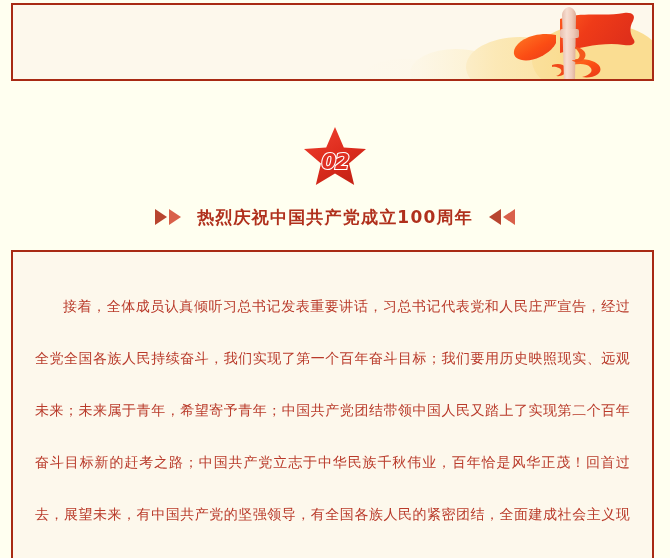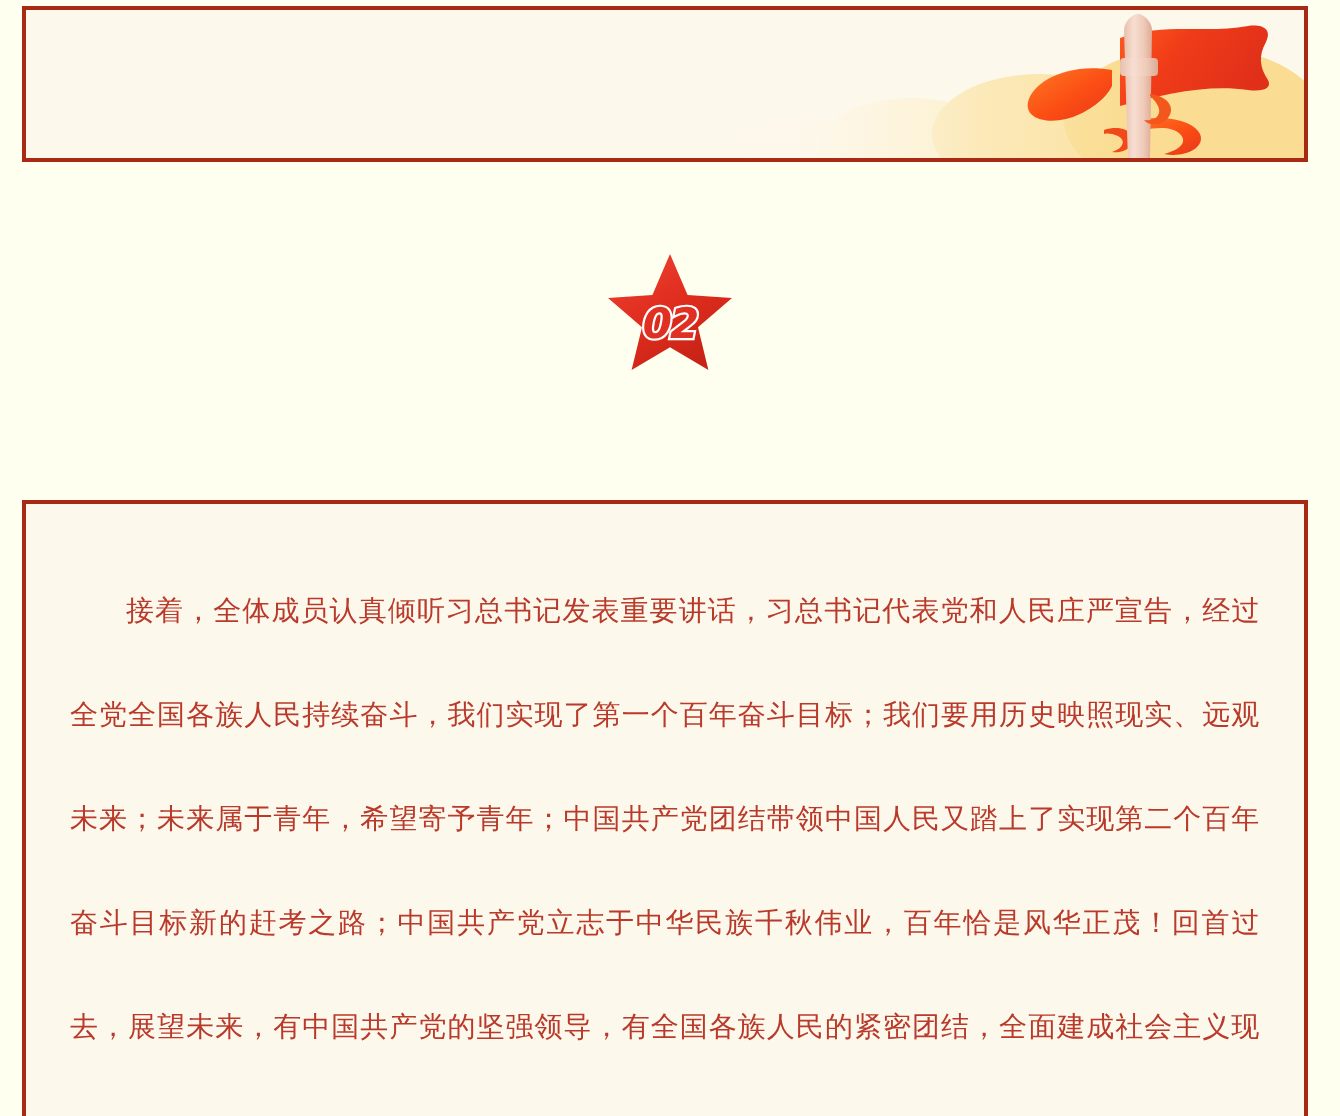--- a/index.html
+++ b/index.html
@@ -216,20 +216,35 @@
             <stop offset="55%" stop-color="#df2d1e"></stop>
             <stop offset="100%" stop-color="#c72316"></stop>
           </linearGradient>
         </defs>
         <polygon points="31,1 39.8,21.5 62,23 45,37.6 50.2,59 31,47.6 11.8,59 17,37.6 0,23 22.2,21.5" fill="url(#starGrad)"></polygon>
       </svg>
       <div class="star-num">02</div>
     </div>
   </div>
 
+  <div class="section-title">
+    <span class="arrows">
+      <svg viewBox="0 0 30 18" width="30" height="18" aria-hidden="true">
+        <polygon points="1,1 13,9 1,17" fill="#b8452f"></polygon>
+        <polygon points="15,1 27,9 15,17" fill="#d9604a"></polygon>
+      </svg>
+    </span>
+    <span class="title-text">热烈庆祝中国共产党成立100周年</span>
+    <span class="arrows">
+      <svg viewBox="0 0 30 18" width="30" height="18" aria-hidden="true">
+        <polygon points="15,1 3,9 15,17" fill="#b8452f"></polygon>
+        <polygon points="29,1 17,9 29,17" fill="#d9604a"></polygon>
+      </svg>
+    </span>
+  </div>
 
   <div class="content-box">
     <div class="content-body">
       <p class="content-paragraph">接着，全体成员认真倾听习总书记发表重要讲话，习总书记代表党和人民庄严宣告，经过全党全国各族人民持续奋斗，我们实现了第一个百年奋斗目标；我们要用历史映照现实、远观未来；未来属于青年，希望寄予青年；中国共产党团结带领中国人民又踏上了实现第二个百年奋斗目标新的赶考之路；中国共产党立志于中华民族千秋伟业，百年恰是风华正茂！回首过去，展望未来，有中国共产党的坚强领导，有全国各族人民的紧密团结，全面建成社会主义现代化强国的目标一定能够实现，中华民族伟大复兴的中国梦一定能够实现！</p>
     </div>
   </div>
 
 </div>
 
 </body></html>

